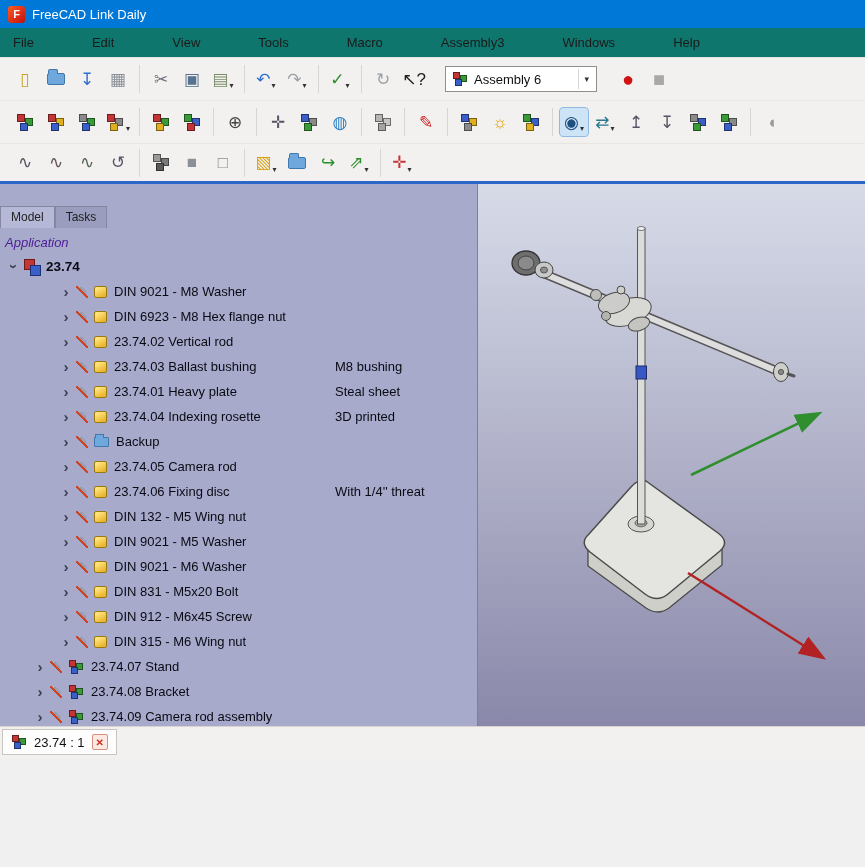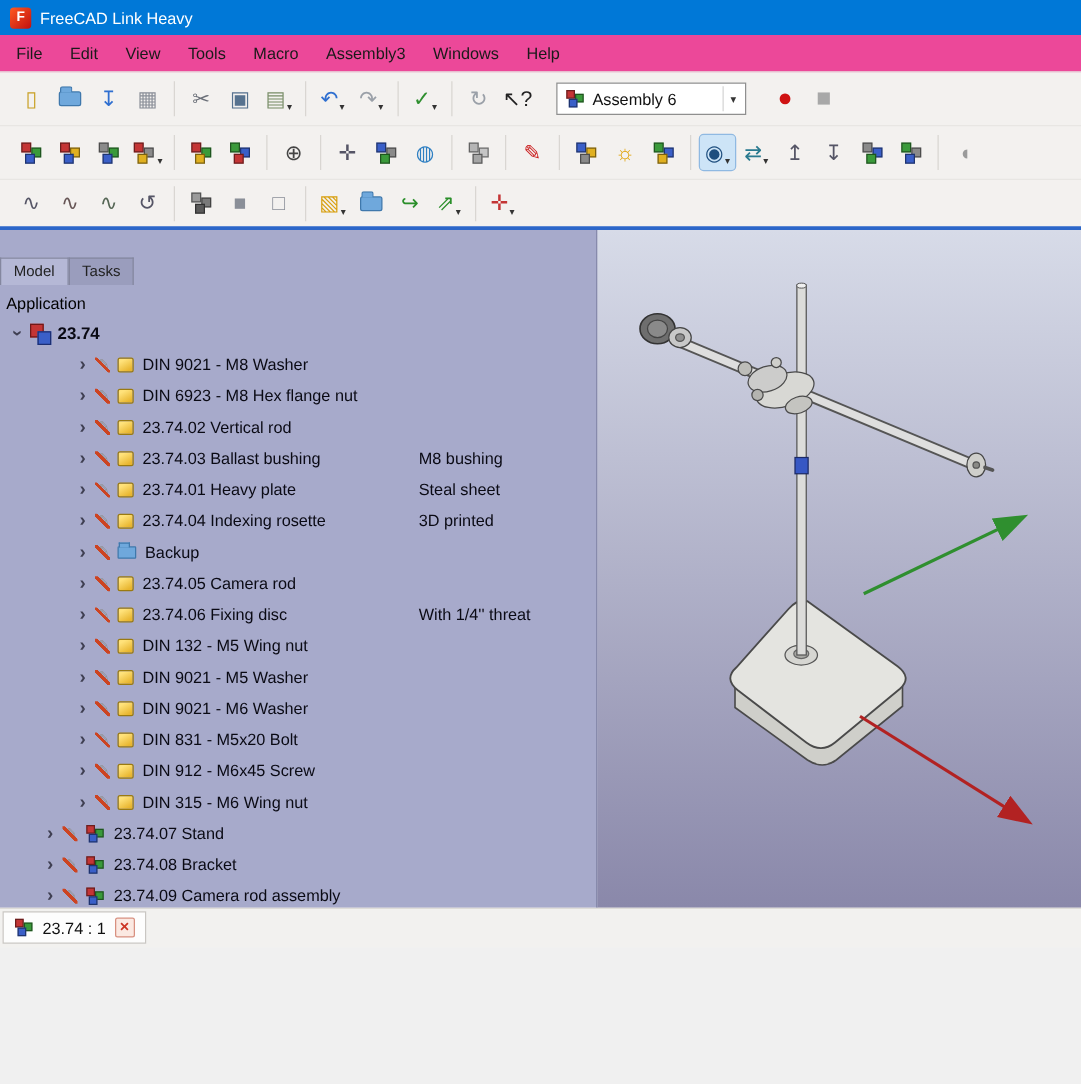--- a/index.html
+++ b/index.html
@@ -16,22 +16,22 @@
     display:flex; align-items:center; gap:7px; padding:0 8px; font-size:13px;
   }
   .app-icon {
     width:17px; height:17px; border-radius:3px;
     background:linear-gradient(135deg,#ff5a1f,#c01010);
     color:#fff; font-weight:bold; font-size:11px;
     display:flex; align-items:center; justify-content:center;
   }
   
   .menubar {
-    height:30px; background:#ec4899; display:flex; align-items:center;
-    font-size:13px; color:#1a1a1a; border-bottom:1px solid #e6e4e1; padding-left:2px;
+    height:30px; background:#0f766e; display:flex; align-items:center;
+    font-size:13px; color:#1a1a1a; border-bottom:1px solid #e6e4e1; padding-left:2px;gap:36px;
   }
   .menubar .mi { padding:6px 11px; cursor:default; }
   
   .toolbars { background:#f3f1ef; }
   .trow { display:flex; align-items:center; padding:0 4px; }
   .trow.r0 { height:42px; }
   .trow.r1 { height:43px; border-top:1px solid #e8e6e3; }
   .trow.r2 { height:38px; border-top:1px solid #e8e6e3; }
   .tbhost { display:flex; align-items:center; }
   .tgroup { display:inline-flex; align-items:center; gap:3px; padding:0 7px; }
@@ -76,21 +76,21 @@
   .left {
     width:478px; background:var(--panel_bg,#a7aacb);
     border-right:1px solid #7d80a3; position:relative; overflow:hidden;
   }
   .tabs { display:flex; margin:22px 0 0 0; }
   .tab {
     font-size:12px; color:#222; padding:3px 10px 4px 10px;
     background:#9a9dbd; border:1px solid #84879f; border-bottom:none; cursor:default;
   }
   .tab.sel { background:#b5b8d6; }
-  .app-label { font-size:13px; color:#000000; margin:7px 0 4px 5px; }
+  .app-label { font-size:13px; color:#4c1d95; margin:7px 0 4px 5px;font-style:italic; }
   .tree { }
   .tree-row { position:relative; height:25px; display:flex; align-items:center; font-size:13px; color:#0a0a14; }
   .tree-row .chev {
     width:16px; display:inline-flex; justify-content:center; color:#3f3f52;
     font-size:15px; line-height:1; font-weight:bold;
   }
   .chev.open { transform:rotate(90deg); }
   .chev.none { visibility:hidden; }
   .vis { width:18px; height:16px; position:relative; display:inline-flex; align-items:center; justify-content:center; }
   .vis.hid::before { content:"✎"; font-size:11px; color:#8f8f8f; }
@@ -135,21 +135,21 @@
     width:16px; height:16px; border:1px solid #d89080; background:#fbe9e2;
     color:#cc3322; font-size:10px; font-weight:bold; border-radius:2px;
     display:flex; align-items:center; justify-content:center; cursor:default;
   }
 </style>
 </head>
 <body>
 
 <div class="titlebar">
   <span class="app-icon">F</span>
-  <span>FreeCAD Link Heavy</span>
+  <span>FreeCAD Link Daily</span>
 </div>
 
 <div class="menubar">
     <span class="mi">File</span>
     <span class="mi">Edit</span>
     <span class="mi">View</span>
     <span class="mi">Tools</span>
     <span class="mi">Macro</span>
     <span class="mi">Assembly3</span>
     <span class="mi">Windows</span>

